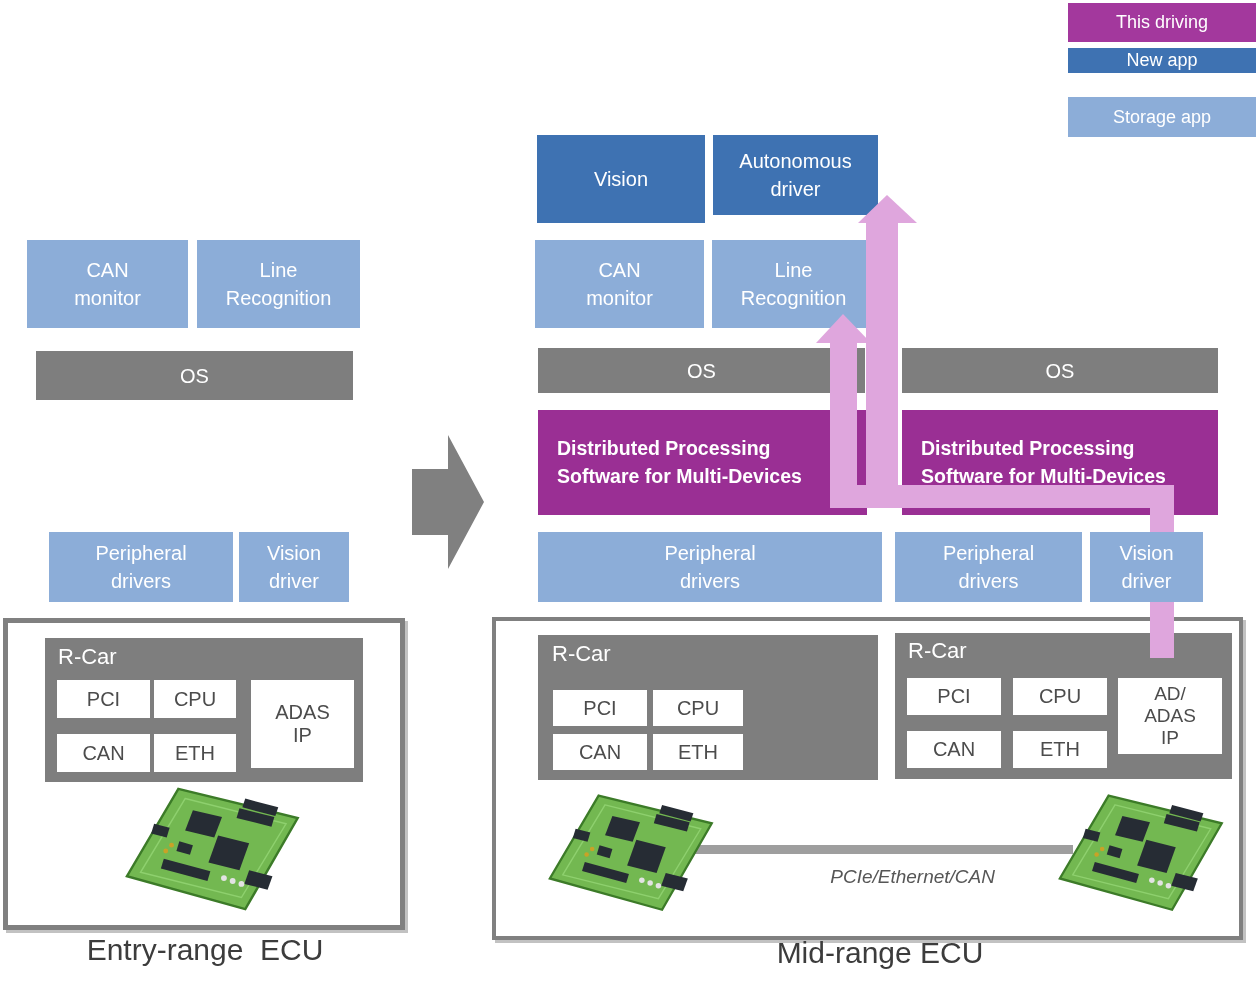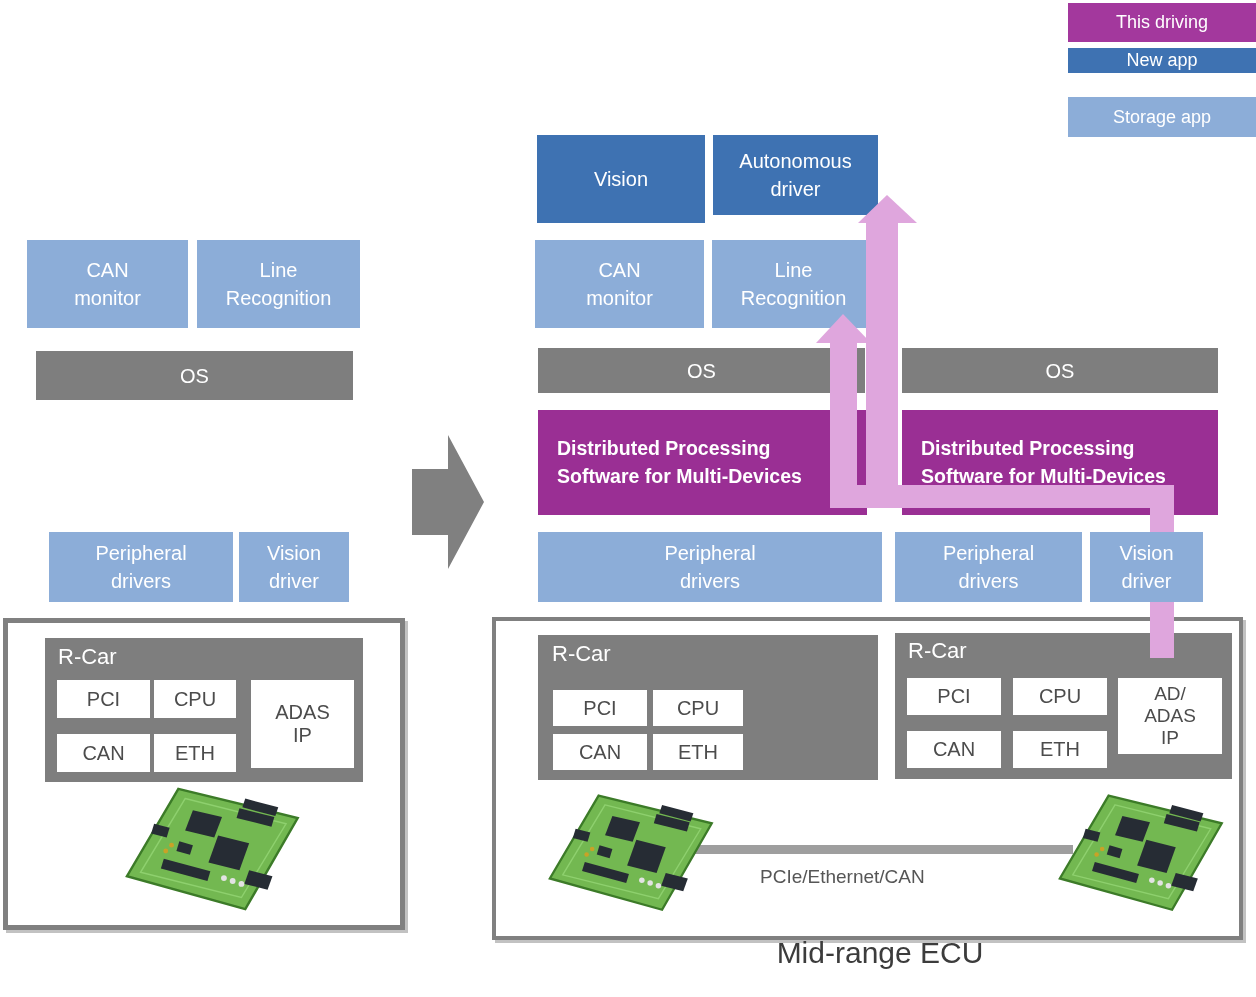--- a/index.html
+++ b/index.html
@@ -31,21 +31,21 @@
   .soc{position:absolute;background:#7E7E7E;}
   .soc-name{position:absolute;color:#fff;font-size:22px;line-height:1;}
   .cell{
     position:absolute;background:#fff;color:#4c4c4c;display:flex;flex-direction:column;
     align-items:center;justify-content:center;text-align:center;font-size:20px;line-height:1.15;
   }
   .caption{
     position:absolute;color:#3c3c3c;font-size:30px;text-align:center;white-space:pre;
   }
   .link-label{
-    position:absolute;color:#565656;font-size:19px;text-align:left;
+    position:absolute;color:#565656;font-size:19px;text-align:right;font-style:italic;
   }
   #overlay{position:absolute;left:0;top:0;z-index:5;pointer-events:none;}
   .vision-top{z-index:10;}
 </style>
 </head>
 <body>
 
 <div id="canvas">
 
   <div class="legend-item" style="top:3px;height:39px;background:#A3389D;">
@@ -92,20 +92,21 @@
       <span>CAN</span>
     </div>
   <div class="cell" style="left:154px;top:734px;width:82px;height:38px;">
       <span>ETH</span>
     </div>
   <div class="cell" style="left:251px;top:680px;width:103px;height:88px;">
     <span class="ln">ADAS</span>
     <span class="ln">IP</span>
   </div>
 
+  <div class="caption" style="left:20px;top:933px;width:370px;">Entry-range  ECU</div>
 
   <div class="block darkblue" style="left:537px;top:135px;width:168px;height:88px;">
     <span class="ln">Vision</span>
   </div>
   <div class="block darkblue" style="left:713px;top:135px;width:165px;height:80px;">
     <span class="ln">Autonomous</span>
     <span class="ln">driver</span>
   </div>
   <div class="block lightblue" style="left:535px;top:240px;width:169px;height:88px;">
     <span class="ln">CAN</span>

